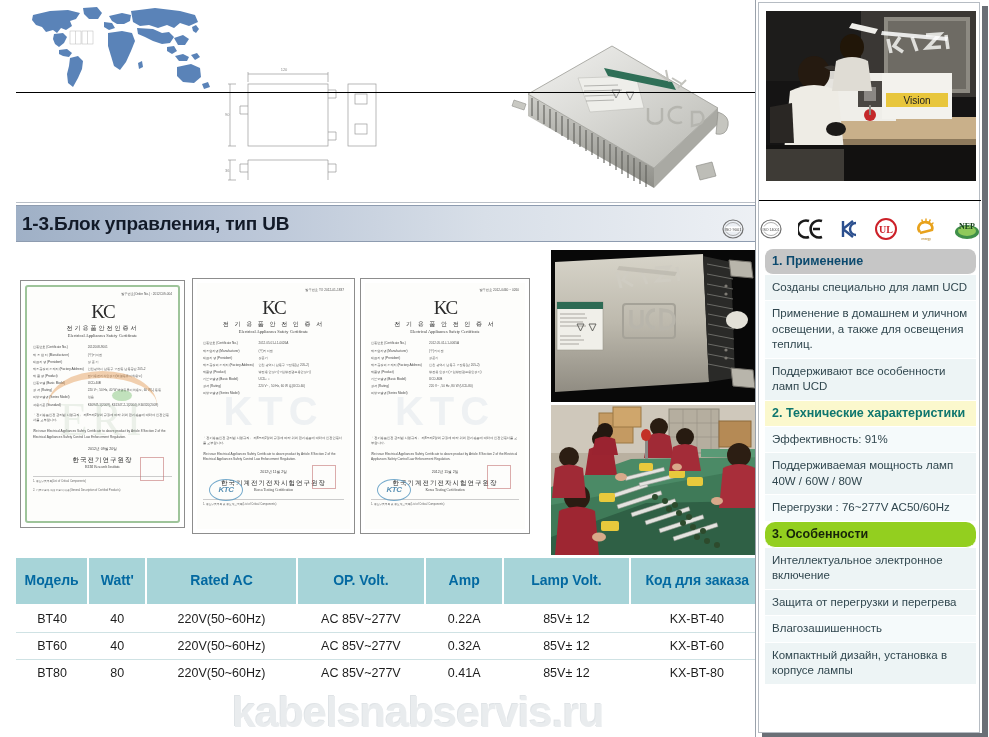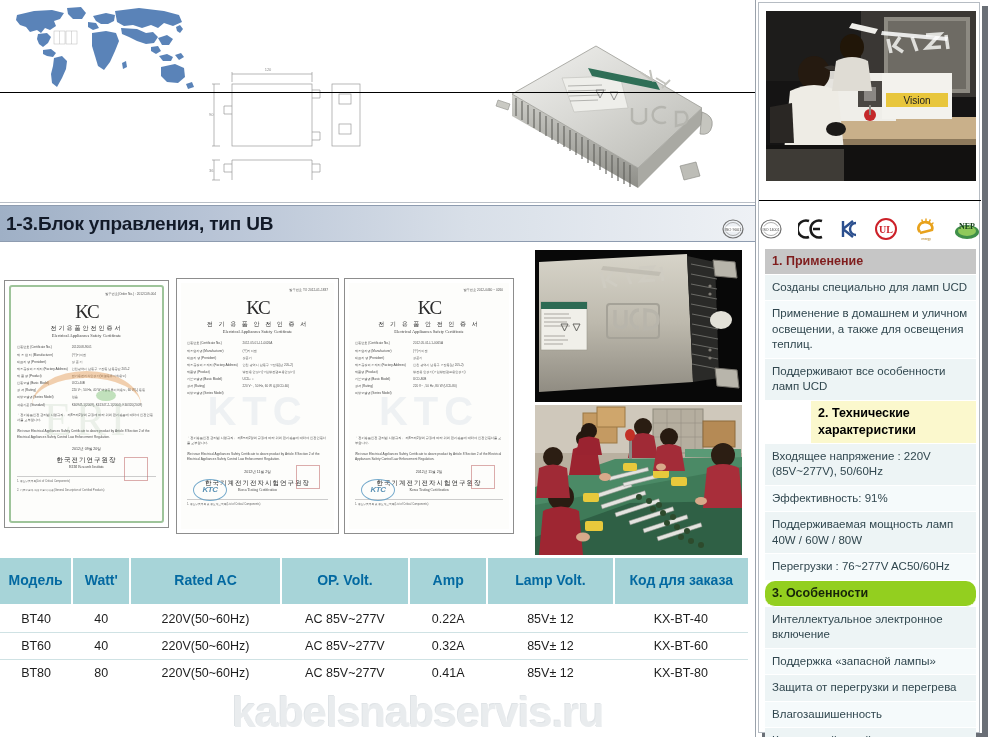--- a/index.html
+++ b/index.html
@@ -11,21 +11,21 @@
     overflow: hidden;
   }
   #page {
     position: relative;
     width: 989px; height: 737px;
     background: #ffffff;
   }
 
   
   #left-col {
-    position: absolute; left: 0; top: 0;
+    position: absolute; left: 16px; top: 0;
     width: 755px; height: 737px;
     background: #fff;
   }
 
   
   #map-panel {
     position: absolute; left: 0; top: 0;
     width: 755px; height: 92px;
     background: #fff;
   }
@@ -258,22 +258,22 @@
     width: 211px;
     font-size: 11.5px;
     color: #2c3f46;
     line-height: 1.35;
   }
   .f-head {
     font-weight: bold; font-size: 12.5px;
     padding: 4px 7px; color: #222;
     border-bottom: 1px solid #ffffff;
   }
-  .f-head.grey   { background: #c6c6c6; color: #7f1d1d; }
-  .f-head.yellow { background: #fbf8cd; color: #000000; margin-left: 46px; }
+  .f-head.grey   { background: #c6c6c6; color: #0c4a6e; border-radius: 8px; }
+  .f-head.yellow { background: #fbf8cd; color: #0f766e; }
   .f-head.green  { background: #93cf1f; color: #17250a; border-radius: 10px; }
   .f-item {
     background: #edf4f5;
     padding: 5px 7px;
     border-bottom: 1px solid #ffffff;
     color: #31474f;
     font-size: 11.5px;
   }
   .f-item.alt { background: #f5fafb; }
 </style>
@@ -902,28 +902,26 @@
       </div>
 
       <div id="feature-list">
 
         <div class="f-head grey">1. Применение</div>
         <div class="f-item">Созданы специально для ламп UCD</div>
         <div class="f-item alt">Применение в домашнем и уличном освещении, а также для освещения теплиц.</div>
         <div class="f-item">Поддерживают все особенности ламп UCD</div>
 
         <div class="f-head yellow">2. Технические характеристики</div>
-        <div class="f-item">Входящее напряжение : 220V (85V~277V), 50/60Hz</div>
         <div class="f-item alt">Эффективность: 91%</div>
         <div class="f-item">Поддерживаемая мощность ламп 40W / 60W / 80W</div>
         <div class="f-item alt">Перегрузки : 76~277V  AC50/60Hz</div>
 
         <div class="f-head green">3. Особенности</div>
         <div class="f-item">Интеллектуальное  электронное включение</div>
-        <div class="f-item alt">Поддержка «запасной лампы»</div>
         <div class="f-item">Защита от перегрузки и перегрева</div>
         <div class="f-item alt">Влагозашишенность</div>
         <div class="f-item">Компактный дизайн, установка в корпусе лампы</div>
 
       </div>
     </div>
   </div>
 </div>
 
 </body></html>

